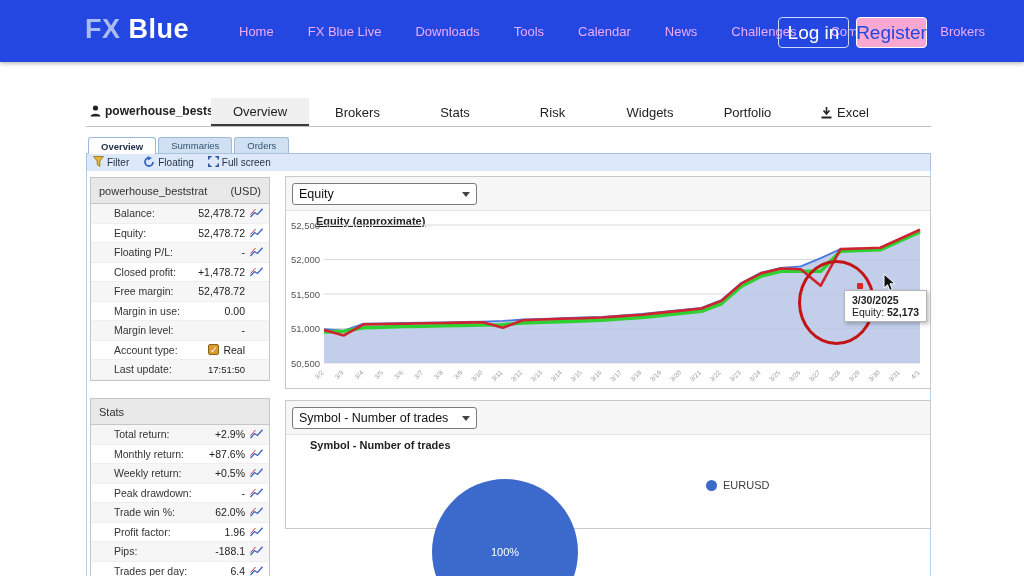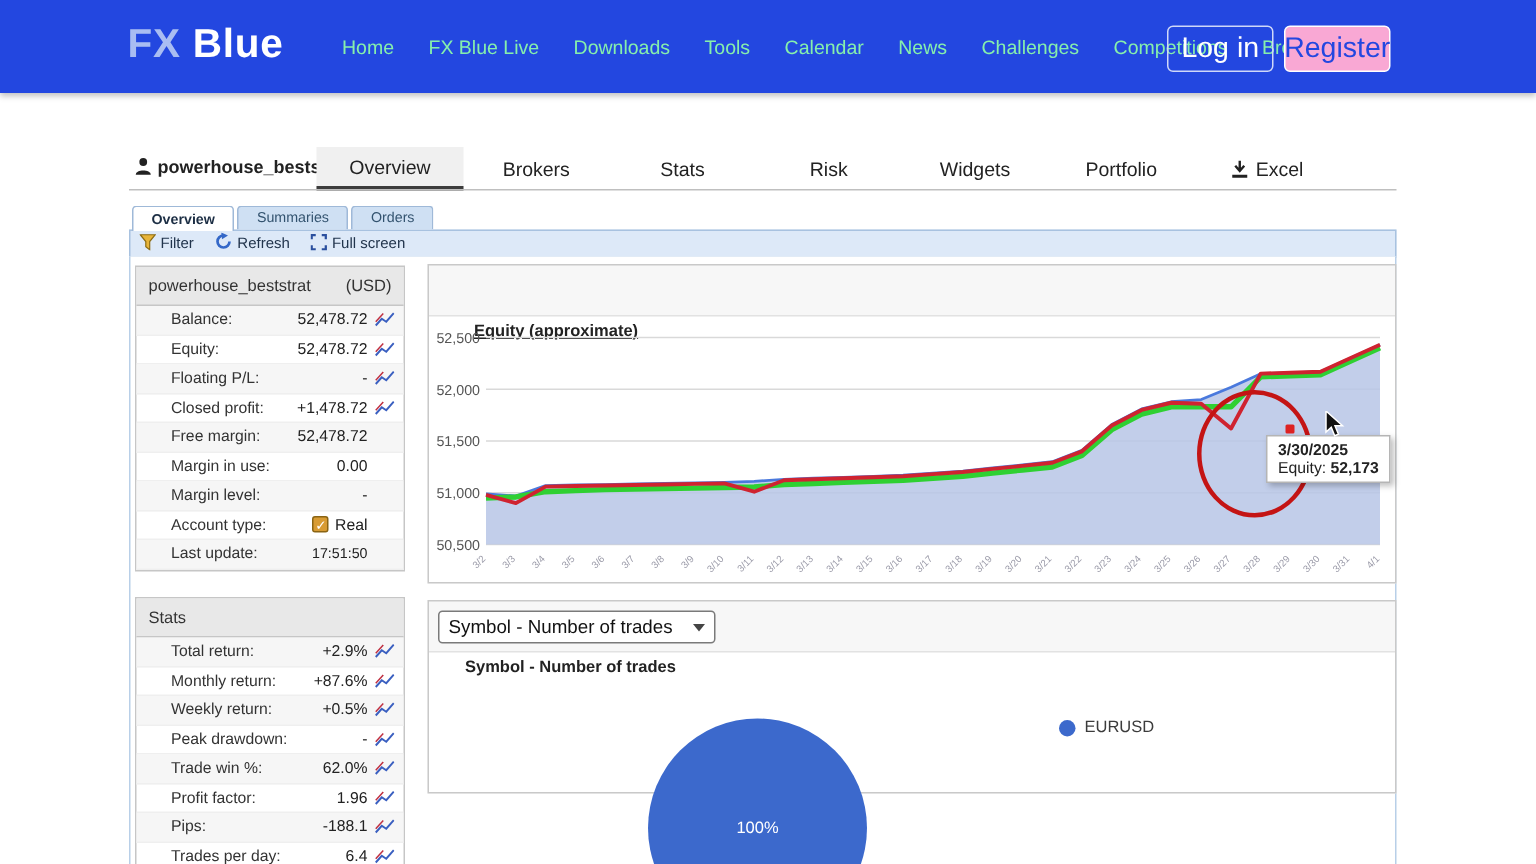--- a/index.html
+++ b/index.html
@@ -7,21 +7,21 @@
   #stage {
     position:relative; width:1024px; height:576px; overflow:hidden;
     background:#fff; font-family:"Liberation Sans", sans-serif; margin:0 auto;
   }
   
   #navbar { position:absolute; left:0; top:0; width:1024px; height:62px;
     background:#2347e0; box-shadow:0 2px 4px rgba(0,0,0,.25); z-index:50; }
   #logo { position:absolute; left:85px; top:14px; font-size:27px; font-weight:bold; letter-spacing:.5px; }
   #logo .fx { color:#a9bdf2; } #logo .blue { color:#ffffff; }
   #nav-menu { position:absolute; left:228px; top:0; height:62px; display:flex; align-items:center; gap:23px; }
-  #nav-menu span { color:#86efac; font-size:13px; cursor:pointer; white-space:nowrap; }
+  #nav-menu span { color:#f0abfc; font-size:13px; cursor:pointer; white-space:nowrap;margin-left:11px; }
   .nav-btn { position:absolute; top:17px; height:31px; width:71px; border-radius:4px;
     font-size:19px; display:flex; align-items:center; justify-content:center; cursor:pointer; }
   #login-btn  { left:778px; border:1px solid #cfd8f8; color:#fff; background:transparent; }
   #register-btn { left:856px; background:#f9a8d4; color:#2347e0; border:1px solid #fff; }
   
   #tabrow { position:absolute; left:86px; top:98px; width:845px; height:29px; }
   #account-label { position:absolute; left:4px; top:6px; font-size:12px; font-weight:bold; color:#222;
     display:flex; align-items:center; gap:4px; }
   .main-tab { position:absolute; top:0; height:29px; width:98px; display:flex; align-items:center;
     justify-content:center; font-size:13px; color:#222; cursor:pointer; gap:5px; }
@@ -144,21 +144,21 @@
         <span><svg width="11" height="11" viewBox="0 0 11 11">
             <path d="M0.5 0.5 H10.5 L6.8 5 V10.5 L4.2 8.5 V5 Z" fill="#e8b53a" stroke="#8d6d14" stroke-width="0.8"></path>
           </svg></span>
         <span>Filter</span>
       </div>
       <div class="tool-item">
         <span><svg width="12" height="12" viewBox="0 0 12 12">
             <path d="M10 6 A4 4 0 1 1 6 2" stroke="#3468c8" stroke-width="1.8" fill="none"></path>
             <polygon points="4.5,0 9,2 5,4.5" fill="#3468c8"></polygon>
           </svg></span>
-        <span>Refresh</span>
+        <span>Floating</span>
       </div>
       <div class="tool-item">
         <span><svg width="11" height="11" viewBox="0 0 11 11">
             <path d="M0.8 3.5 V0.8 H3.5 M7.5 0.8 H10.2 V3.5 M10.2 7.5 V10.2 H7.5 M3.5 10.2 H0.8 V7.5" stroke="#2a4f9e" stroke-width="1.5" fill="none"></path>
           </svg></span>
         <span>Full screen</span>
       </div>
     </div>
   <div id="page-frame"></div>
 
@@ -295,20 +295,24 @@
           <span class="val">6.4</span>
           <svg class="mini-chart-icon" viewBox="0 0 13 10">
             <path d="M0.5 9 L4.5 4.5 L7.5 6.5 L12.5 0.8" stroke="#3a5fc0" stroke-width="1.3" fill="none"></path>
             <path d="M0.5 6.5 L5.5 1" stroke="#c03040" stroke-width="1" fill="none"></path>
           </svg>
         </div>
       </div>
   </div>
 
   <div class="chart-panel" id="equity-panel">
+    <div class="select-box">
+      <span>Equity</span>
+      <span class="chev"></span>
+    </div>
     <div class="chart-area">
       <div class="chart-title" id="equity-title">Equity (approximate)</div>
       <svg id="equity-svg" width="638" height="176">
           <line x1="34" x2="630" y1="12" y2="12" stroke="#d9d9d9" stroke-width="1"></line>
           <text x="30" y="15.5" text-anchor="end" font-size="9.5" fill="#555">52,500</text>
           <line x1="34" x2="630" y1="46.5" y2="46.5" stroke="#d9d9d9" stroke-width="1"></line>
           <text x="30" y="50" text-anchor="end" font-size="9.5" fill="#555">52,000</text>
           <line x1="34" x2="630" y1="81" y2="81" stroke="#d9d9d9" stroke-width="1"></line>
           <text x="30" y="84.5" text-anchor="end" font-size="9.5" fill="#555">51,500</text>
           <line x1="34" x2="630" y1="115.5" y2="115.5" stroke="#d9d9d9" stroke-width="1"></line>

